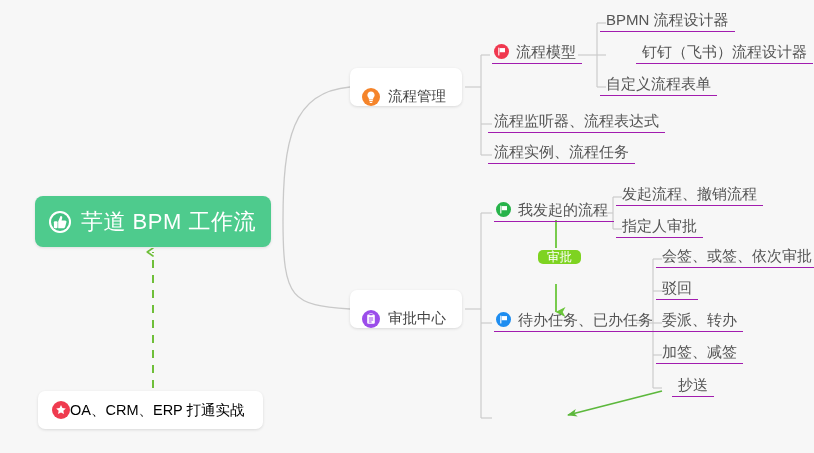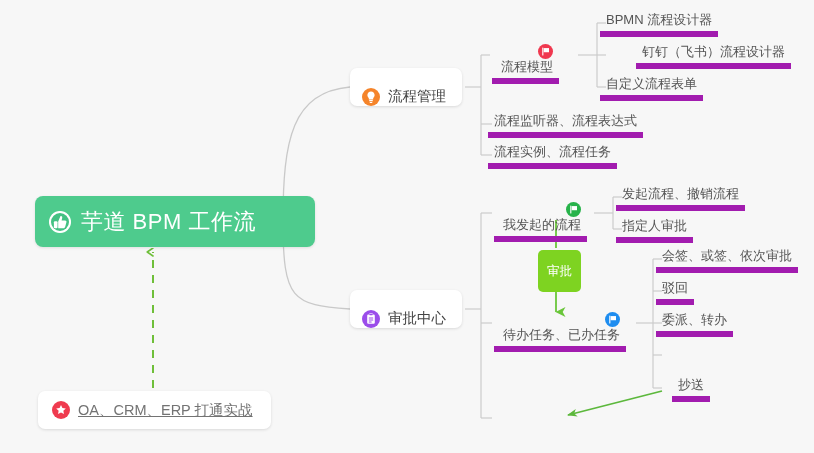--- a/index.html
+++ b/index.html
@@ -24,21 +24,21 @@
     width: 814px;
     height: 453px;
     pointer-events: none;
   }
 
   
   .root-node {
     position: absolute;
     left: 35px;
     top: 196px;
-    width: 280px;
+    width: 236px;
     height: 51px;
     background: #4ecb8d;
     border-radius: 8px;
     box-shadow: 0 1px 3px rgba(0,0,0,0.10);
     display: flex;
     align-items: center;
     padding-left: 14px;
     box-sizing: border-box;
   }
   .root-label {
@@ -77,54 +77,51 @@
     background: #ffffff;
     border-radius: 7px;
     box-shadow: 0 1px 3px rgba(0,0,0,0.12);
     display: flex;
     align-items: center;
     padding: 0 18px 0 14px;
     box-sizing: border-box;
   }
   .card-label {
     font-size: 14.5px;
-    color: #737373;
-    margin-left: 8px;
-    white-space: nowrap;
-    text-decoration: underline;
+    color: #000000;
+    white-space: nowrap;
   }
 
   
   .leaf {
     position: absolute;
-    font-size: 13px;
+    font-size: 15px;
     color: #555555;
     white-space: nowrap;
-    border-bottom: 6px solid #a21caf;
+    border-bottom: 1px solid #a21caf;
     padding: 0 6px 4px 6px;
     line-height: 15px;
   }
   .leaf.with-icon {
     display: flex;
-    align-items: flex-end;
+    align-items: flex-start;
     padding-left: 2px;
-    flex-direction: column;
   }
   .leaf.with-icon .leaf-text {
     margin-left: 7px;
   }
 
   
   .tag-badge {
     position: absolute;
     background: #7ed321;
     color: #ffffff;
     font-size: 12.5px;
     border-radius: 5px;
-    padding: 14px 9px;
+    padding: 0 9px;
     white-space: nowrap;
     line-height: 14px;
   }
 
   
   .ic {
     width: 18px;
     height: 18px;
     border-radius: 50%;
     display: inline-flex;
@@ -290,20 +287,21 @@
         <rect x="5.1" y="4.3" width="1.35" height="9.4" rx="0.6" fill="#ffffff"></rect>
         <path d="M6.8 4.9 L13.2 4.9 L13.2 9.9 L6.8 9.9 Z" fill="#ffffff"></path>
       </svg>
     </span>
     <span class="leaf-text">待办任务、已办任务</span>
   </div>
 
   <div class="leaf" style="left:656px; top:248px;">会签、或签、依次审批</div>
   <div class="leaf" style="left:656px; top:280px;">驳回</div>
   <div class="leaf" style="left:656px; top:312px;">委派、转办</div>
+  <div class="leaf" style="left:656px; top:344px;">加签、减签</div>
   <div class="leaf" style="left:656px; top:377px;margin-left:16px;">抄送</div>
 
 
   <div class="card-node">
     <span class="ic">
       <svg width="18" height="18" viewBox="0 0 18 18">
         <circle cx="9" cy="9" r="9" fill="#ef3b4f"></circle>
         <path d="M9 3.9 L10.45 7.0 L13.8 7.45 L11.35 9.75 L11.98 13.1 L9 11.5 L6.02 13.1 L6.65 9.75 L4.2 7.45 L7.55 7.0 Z" fill="#ffffff"></path>
       </svg>
     </span>

